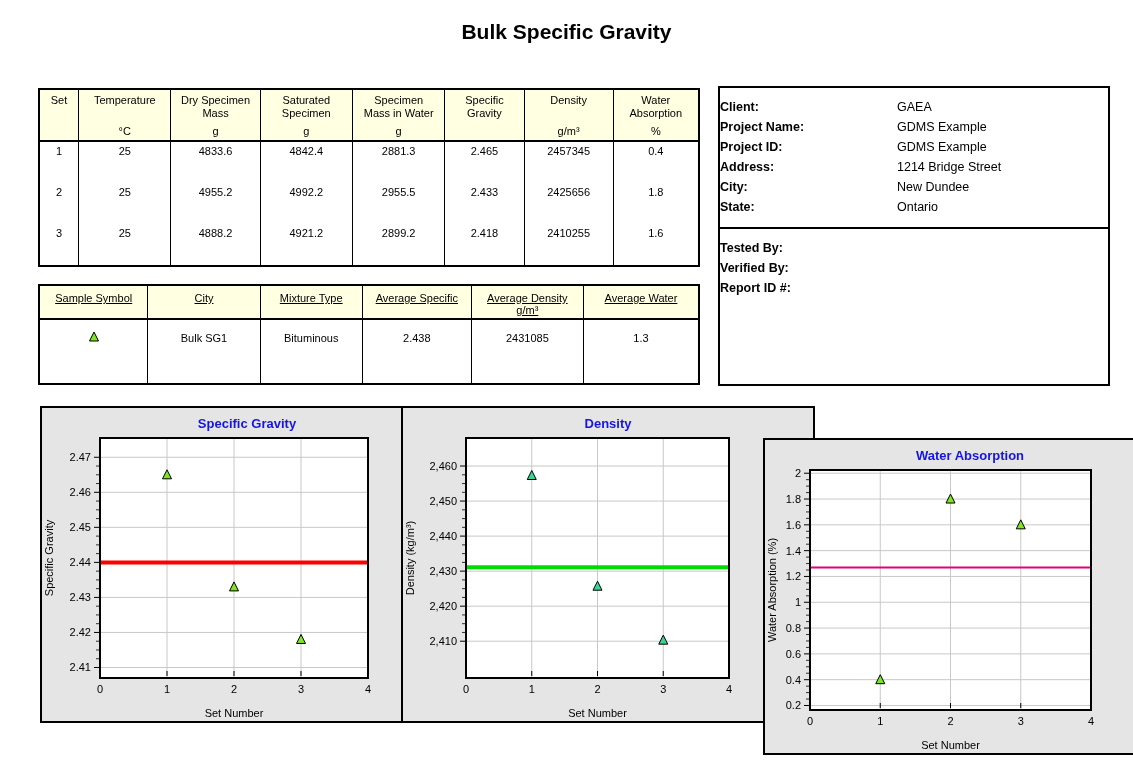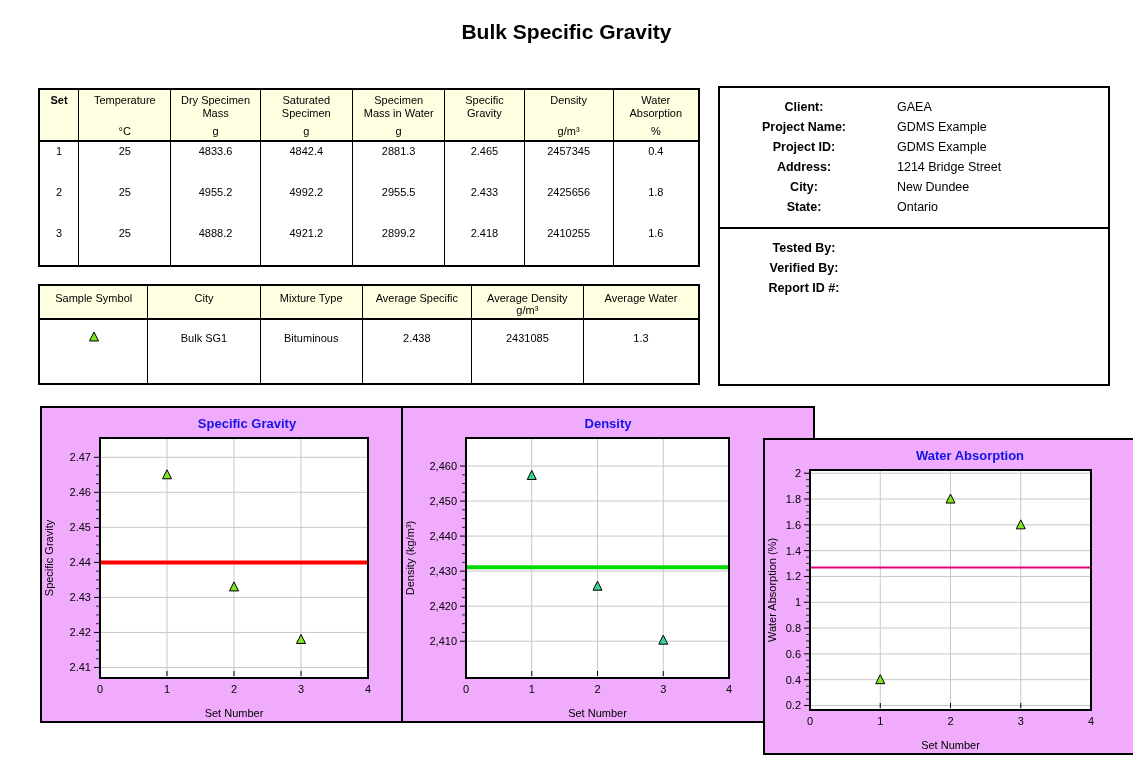--- a/index.html
+++ b/index.html
@@ -22,38 +22,38 @@
     padding:4px 2px 2px 2px;
   }
   table.data td{
     text-align:center;vertical-align:top;border-left:1px solid #000;border-right:1px solid #000;
     padding:0;line-height:18px;font-size:11px;
   }
   #results-table{left:38px;top:88px;width:662px;height:179px;}
   #summary-table{left:38px;top:284px;width:662px;height:101px;}
   #results-table .hname{min-height:30px;line-height:13px;}
   #results-table .hunit{height:14px;line-height:14px;}
-  #summary-table th{padding-top:6px;}
+  #summary-table th{padding-top:6px;text-decoration:underline;}
   #summary-table td{padding-top:9px;}
   
   .info-panel{
     position:absolute;left:718px;top:86px;width:392px;height:300px;
     border:2px solid #000;box-sizing:border-box;background:#fff;
   }
   .info-section{padding-top:9px;box-sizing:border-box;}
   .info-section.s1{height:141px;border-bottom:2px solid #000;}
   .info-section.s2{height:67px;border-bottom:2px solid #000;}
   .info-section.s3{height:88px;}
   .info-row{display:flex;line-height:20px;font-size:12.5px;}
-  .info-label{width:168px;text-align:center;font-weight:bold;flex:none;}
+  .info-label{width:168px;text-align:left;font-weight:bold;flex:none;}
   .info-value{margin-left:9px;white-space:nowrap;}
   
   .chart-box{
     position:absolute;top:406px;width:414px;height:317px;
-    border:2px solid #000;box-sizing:border-box;background:#f0abfc;
+    border:2px solid #000;box-sizing:border-box;background:#e5e5e5;
   }
   .chart-title{height:26px;line-height:32px;text-align:center;font-weight:bold;font-size:13px;}
   svg.chart-svg{display:block;width:342px;height:287px;}
   svg.chart-svg text.tick{font-family:"Liberation Sans",sans-serif;font-size:11px;fill:#000;}
   svg.chart-svg text.axis-label{font-family:"Liberation Sans",sans-serif;font-size:11px;fill:#000;}
   .cb1{left:40px;} .cb2{left:401px;} .cb3{left:763px;margin-top:32px;}
 </style>
 </head>
 <body>
 
@@ -65,21 +65,21 @@
       <col style="width: 14%;">
       <col style="width: 13.5%;">
       <col style="width: 14%;">
       <col style="width: 14%;">
       <col style="width: 12%;">
       <col style="width: 13.5%;">
       <col style="width: 13%;">
     </colgroup>
   <thead>
       <tr>
-        <th style="background: rgb(255, 255, 225); font-weight: bold;">
+        <th style="background: rgb(255, 255, 225);">
           <div class="hname">Set</div>
           <div class="hunit">&nbsp;</div>
         </th>
         <th style="background: rgb(255, 255, 225);">
           <div class="hname">Temperature</div>
           <div class="hunit">°C</div>
         </th>
         <th style="background: rgb(255, 255, 225);">
           <div class="hname">Dry Specimen<br>Mass</div>
           <div class="hunit">g</div>

